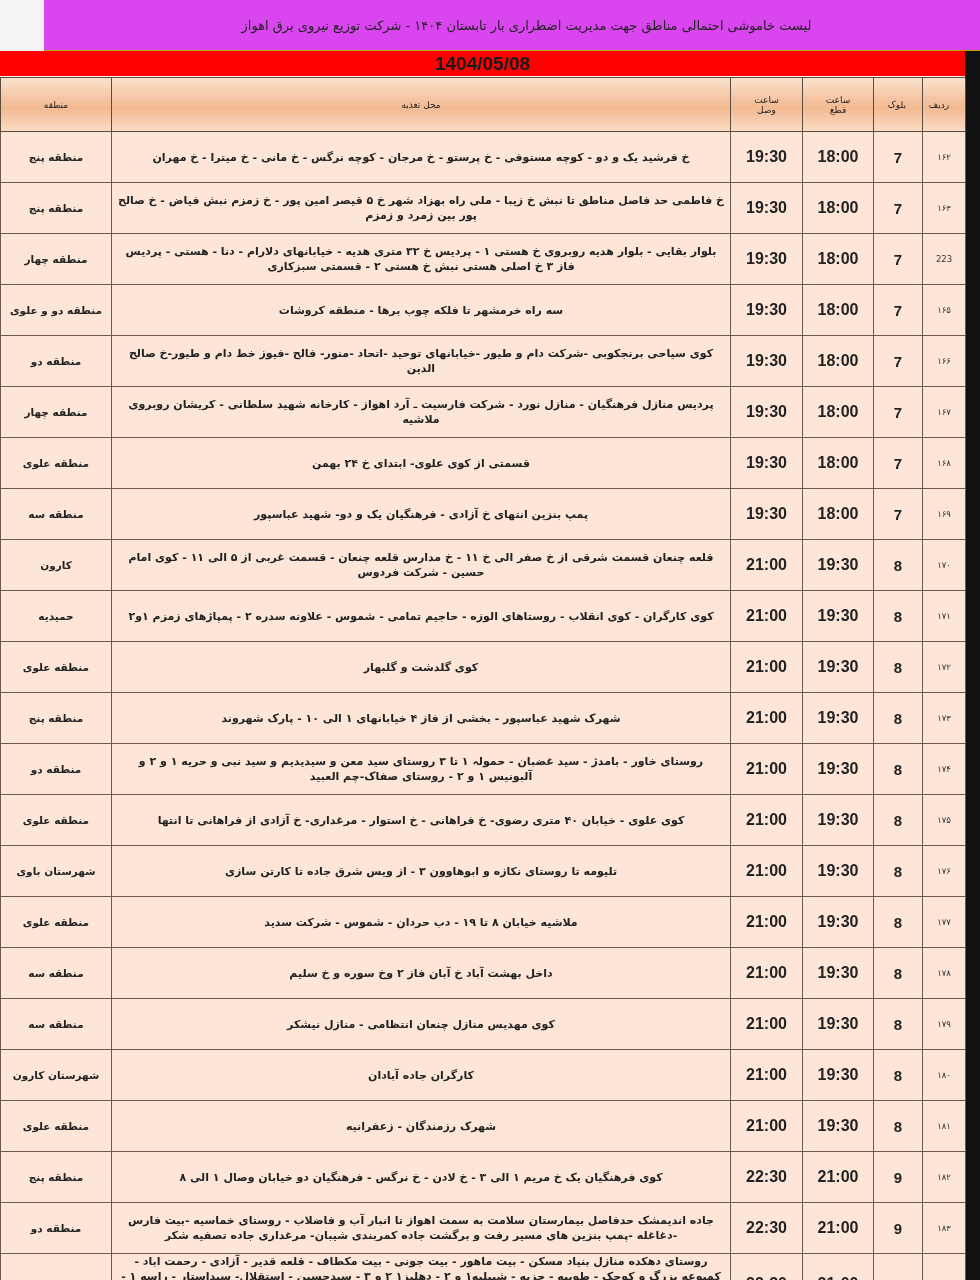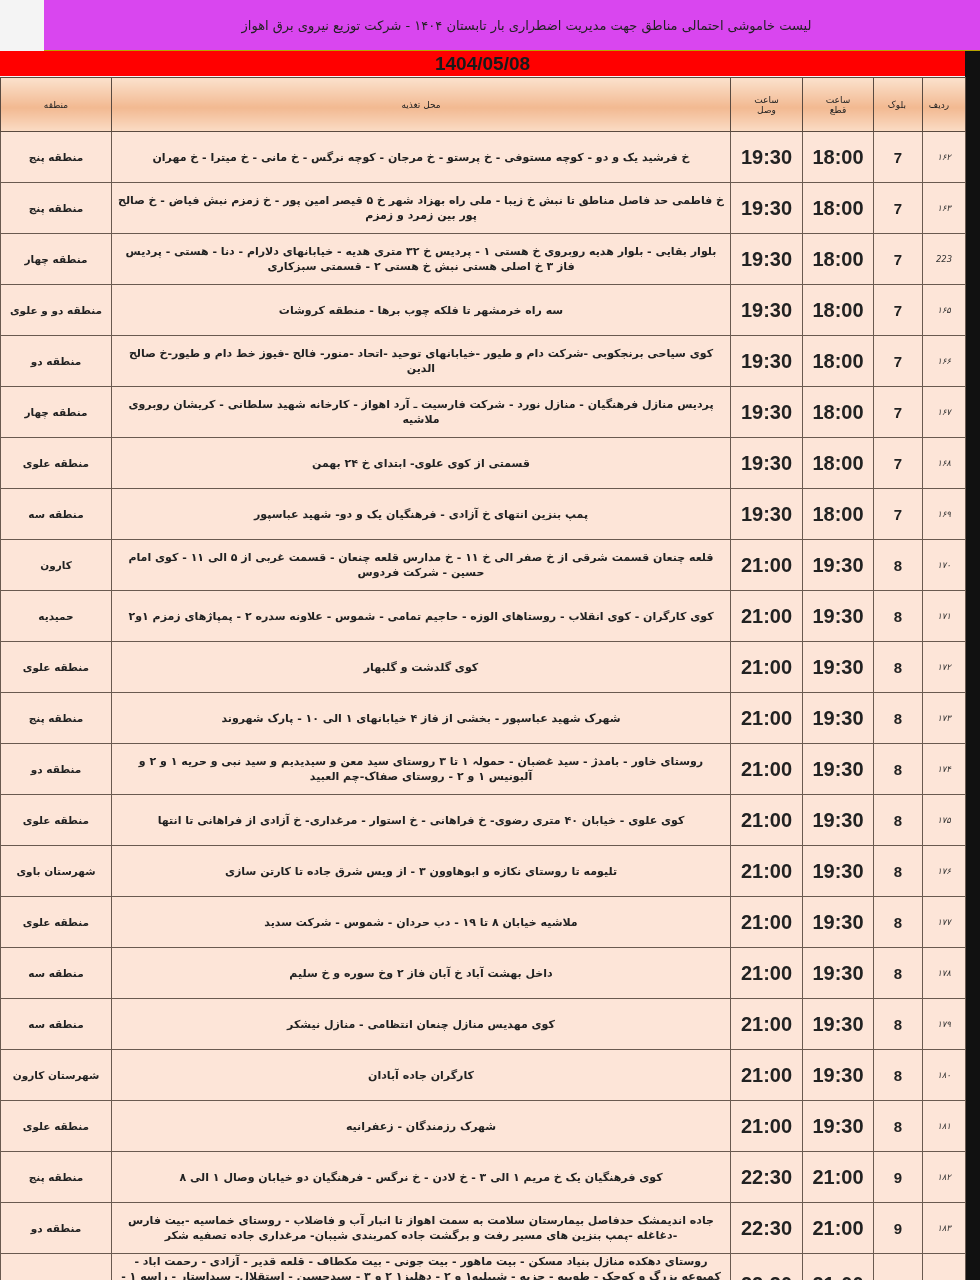--- a/index.html
+++ b/index.html
@@ -3,23 +3,23 @@
 <meta charset="utf-8">
 <style>
   html, body { margin:0; padding:0; }
   body { width:980px; height:1280px; background:#111; overflow:hidden; position:relative; font-family:"DejaVu Sans", sans-serif; }
   .sheet { position:absolute; left:0; top:0; width:965px; height:1280px; background:#f4f4f4; }
   .title-band { position:absolute; left:0; top:0; width:965px; height:50px; background:#d946ef; display:flex; align-items:center; justify-content:center; direction:rtl; font-size:13px; font-weight:normal; color:#222; border-bottom:1px solid #b7a400;margin-left:44px; }
   .date-band { position:absolute; left:0; top:51px; width:965px; height:25px; background:#ff0000; display:flex; align-items:center; justify-content:center; font-family:"Liberation Sans", sans-serif; font-weight:bold; font-size:19px; color:#1a1a1a; }
   table { position:absolute; left:0; top:77px; width:965px; border-collapse:collapse; table-layout:fixed; direction:rtl; }
   th { height:21px; background:linear-gradient(#fbe1cc,#f2b991 55%,#fbdcc5); font-size:9px; font-weight:normal; color:#222; border:1px solid #5a4a40; padding:16px; }
   td { height:50px; background:#fde5d8; border:1px solid #6a5a50; border-top:1.5px solid #555; padding:0 4px; text-align:center; vertical-align:middle; color:#222; }
-  td.num { font-size:8.5px; color:#333;font-style:italic; }
+  td.num { font-size:8.5px; color:#333; }
   td.block { font-family:"Liberation Sans", sans-serif; font-weight:bold; font-size:15px; }
-  td.time { font-family:"Liberation Sans", sans-serif; font-weight:bold; font-size:20px; }
+  td.time { font-family:"Liberation Sans", sans-serif; font-weight:bold; font-size:16px; }
   td.loc { font-size:11px; font-weight:bold; line-height:15px; }
   td.region { font-size:10.5px; font-weight:bold; }
   tr.last td { height:52px; }
 </style>
 </head>
 <body>
 
 <div class="sheet">
   <div class="title-band">لیست خاموشی احتمالی مناطق جهت مدیریت اضطراری بار تابستان ۱۴۰۴ - شرکت توزیع نیروی برق اهواز</div>
   <div class="date-band">1404/05/08</div>

